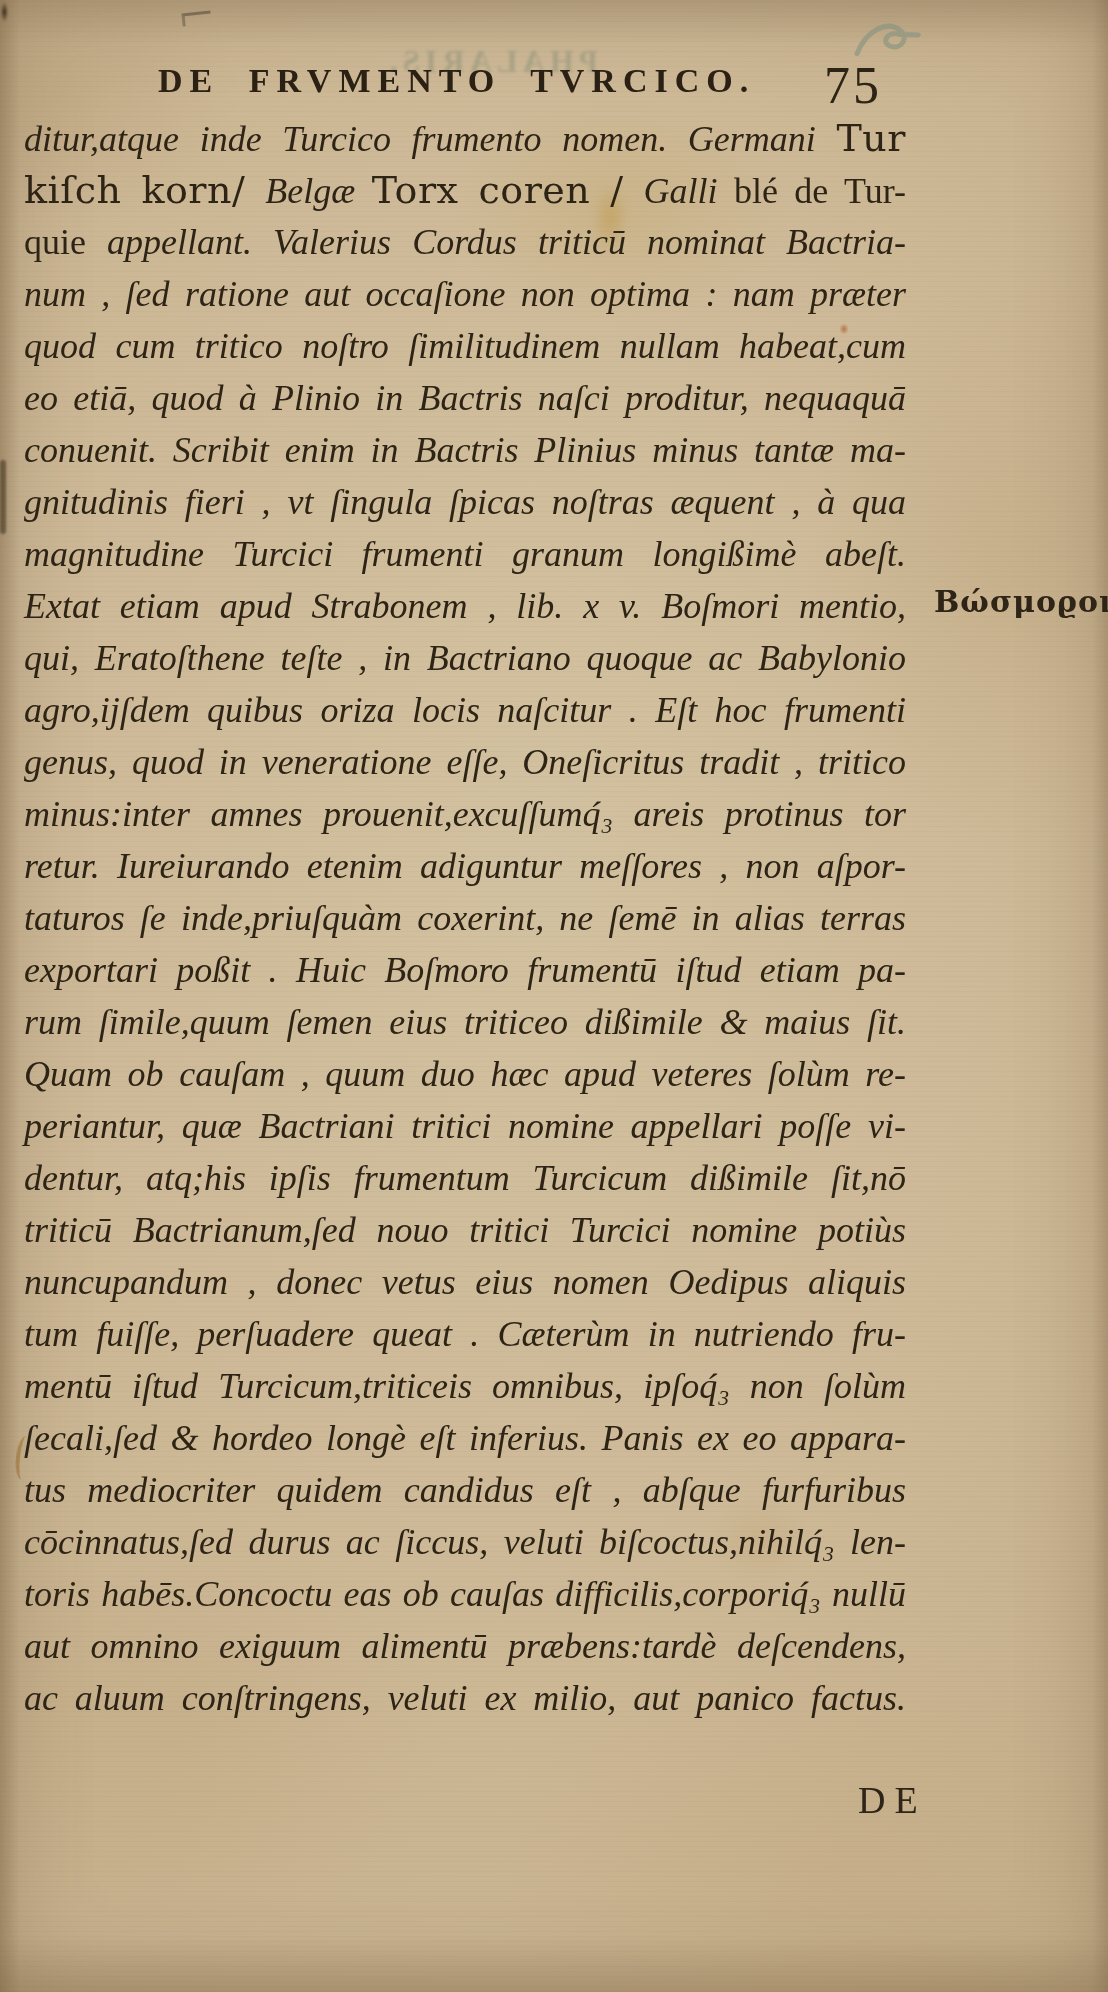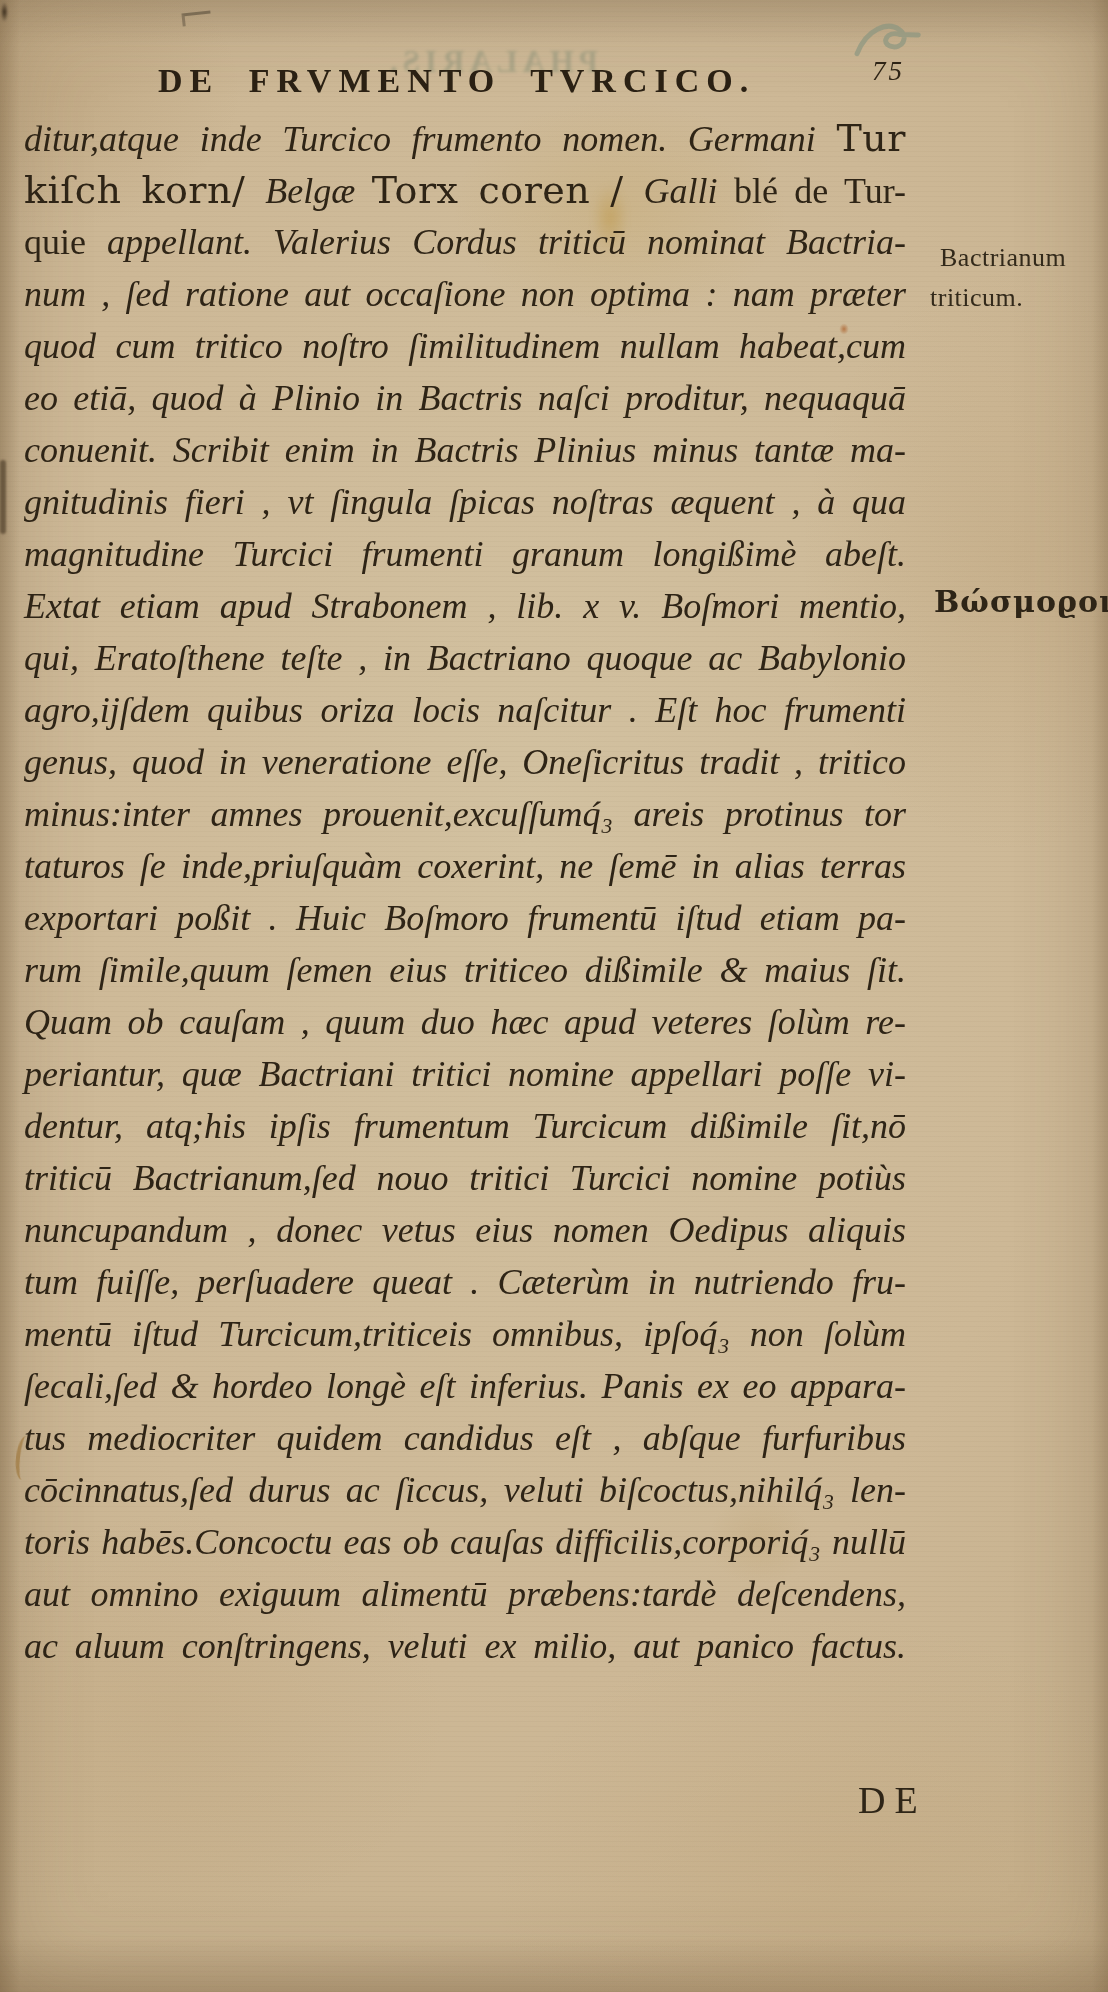--- a/index.html
+++ b/index.html
@@ -26,22 +26,22 @@
       radial-gradient(380px 300px at 180px 1720px, rgba(175,140,90,0.12), rgba(0,0,0,0) 70%),
       radial-gradient(500px 380px at 840px 1880px, rgba(180,145,95,0.14), rgba(0,0,0,0) 70%),
       radial-gradient(260px 200px at 60px 90px, rgba(150,115,70,0.15), rgba(0,0,0,0) 70%);
   }
   .running-title{
     position:absolute;left:158px;top:62px;width:616px;
     font-weight:bold;font-size:34px;letter-spacing:7px;word-spacing:14px;
     color:#2a2013;white-space:nowrap;
   }
   .page-number{
-    position:absolute;left:872px;top:56px;
-    font-style:italic;font-size:27px;color:#2e2416;letter-spacing:3px;
+    position:absolute;left:824px;top:56px;
+    font-size:52px;color:#2e2416;letter-spacing:3px;
   }
   .ghost{
     position:absolute;left:288px;top:44px;width:310px;
     font-weight:bold;font-size:31px;letter-spacing:5px;
     color:var(--ghost);opacity:0.42;filter:blur(1.4px);
     transform:scaleX(-1);white-space:nowrap;
   }
   .body-text{position:absolute;left:24px;top:112px;width:882px;}
   .line{
     height:52px;line-height:52px;width:882px;
@@ -130,40 +130,37 @@
       <div class="line"><span class="seg it">quod cum tritico noſtro ſimilitudinem nullam habeat,cum</span></div>
       <div class="line"><span class="seg it">eo etiā, quod à Plinio in Bactris naſci proditur, nequaquā</span></div>
       <div class="line"><span class="seg it">conuenit. Scribit enim in Bactris Plinius minus tantæ ma-</span></div>
       <div class="line"><span class="seg it">gnitudinis fieri , vt ſingula ſpicas noſtras æquent , à qua</span></div>
       <div class="line"><span class="seg it">magnitudine Turcici frumenti granum longißimè abeſt.</span></div>
       <div class="line"><span class="seg it">Extat etiam apud Strabonem , lib. x v. Boſmori mentio,</span></div>
       <div class="line"><span class="seg it">qui, Eratoſthene teſte , in Bactriano quoque ac Babylonio</span></div>
       <div class="line"><span class="seg it">agro,ijſdem quibus oriza locis naſcitur . Eſt hoc frumenti</span></div>
       <div class="line"><span class="seg it">genus, quod in veneratione eſſe, Oneſicritus tradit , tritico</span></div>
       <div class="line"><span class="seg it">minus:inter amnes prouenit,excuſſumq́₃ areis protinus tor</span></div>
+      <div class="line"><span class="seg it">retur. Iureiurando etenim adiguntur meſſores , non aſpor-</span></div>
       <div class="line"><span class="seg it">taturos ſe inde,priuſquàm coxerint, ne ſemē in alias terras</span></div>
       <div class="line"><span class="seg it">exportari poßit . Huic Boſmoro frumentū iſtud etiam pa-</span></div>
       <div class="line"><span class="seg it">rum ſimile,quum ſemen eius triticeo dißimile &amp; maius ſit.</span></div>
       <div class="line"><span class="seg it">Quam ob cauſam , quum duo hæc apud veteres ſolùm re-</span></div>
       <div class="line"><span class="seg it">periantur, quæ Bactriani tritici nomine appellari poſſe vi-</span></div>
       <div class="line"><span class="seg it">dentur, atq;his ipſis frumentum Turcicum dißimile ſit,nō</span></div>
       <div class="line"><span class="seg it">triticū Bactrianum,ſed nouo tritici Turcici nomine potiùs</span></div>
       <div class="line"><span class="seg it">nuncupandum , donec vetus eius nomen Oedipus aliquis</span></div>
       <div class="line"><span class="seg it">tum fuiſſe, perſuadere queat . Cæterùm in nutriendo fru-</span></div>
       <div class="line"><span class="seg it">mentū iſtud Turcicum,triticeis omnibus, ipſoq́₃ non ſolùm</span></div>
       <div class="line"><span class="seg it">ſecali,ſed &amp; hordeo longè eſt inferius. Panis ex eo appara-</span></div>
       <div class="line"><span class="seg it">tus mediocriter quidem candidus eſt , abſque furfuribus</span></div>
       <div class="line"><span class="seg it">cōcinnatus,ſed durus ac ſiccus, veluti biſcoctus,nihilq́₃ len-</span></div>
       <div class="line"><span class="seg it">toris habēs.Concoctu eas ob cauſas difficilis,corporiq́₃ nullū</span></div>
       <div class="line"><span class="seg it">aut omnino exiguum alimentū præbens:tardè deſcendens,</span></div>
       <div class="line"><span class="seg it">ac aluum conſtringens, veluti ex milio, aut panico factus.</span></div>
     </div>
 
-  <div class="margin-note" style="top:238px;">
-    <span class="mnl indent">Bactrianum</span>
-    <span class="mnl">triticum.</span>
-  </div>
 
   <div class="greek-note">Βώσμοϱον</div>
 
   <div class="catchword">DE</div>
 
 </div>
 
 </body></html>

